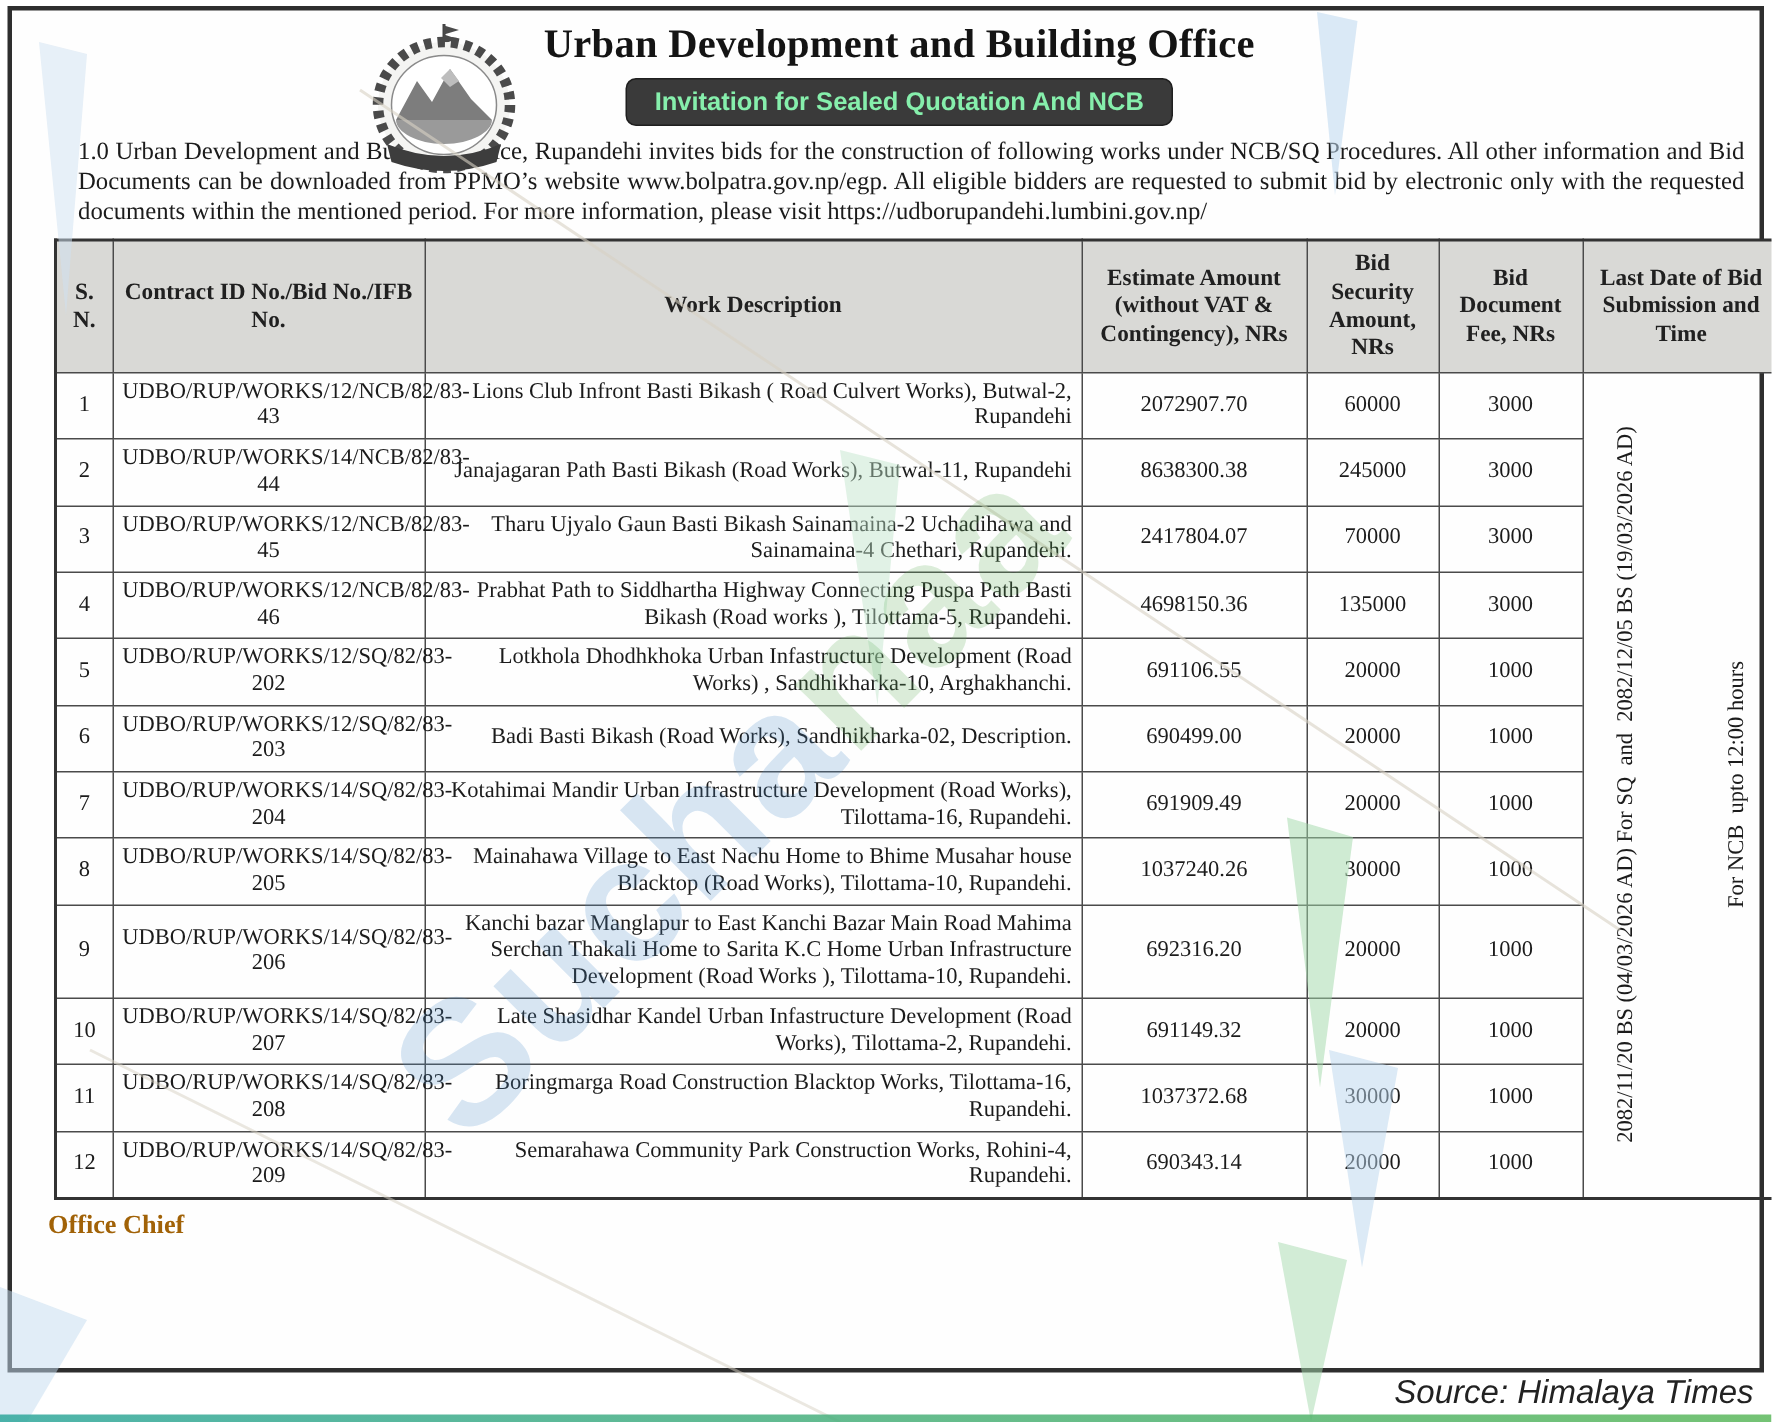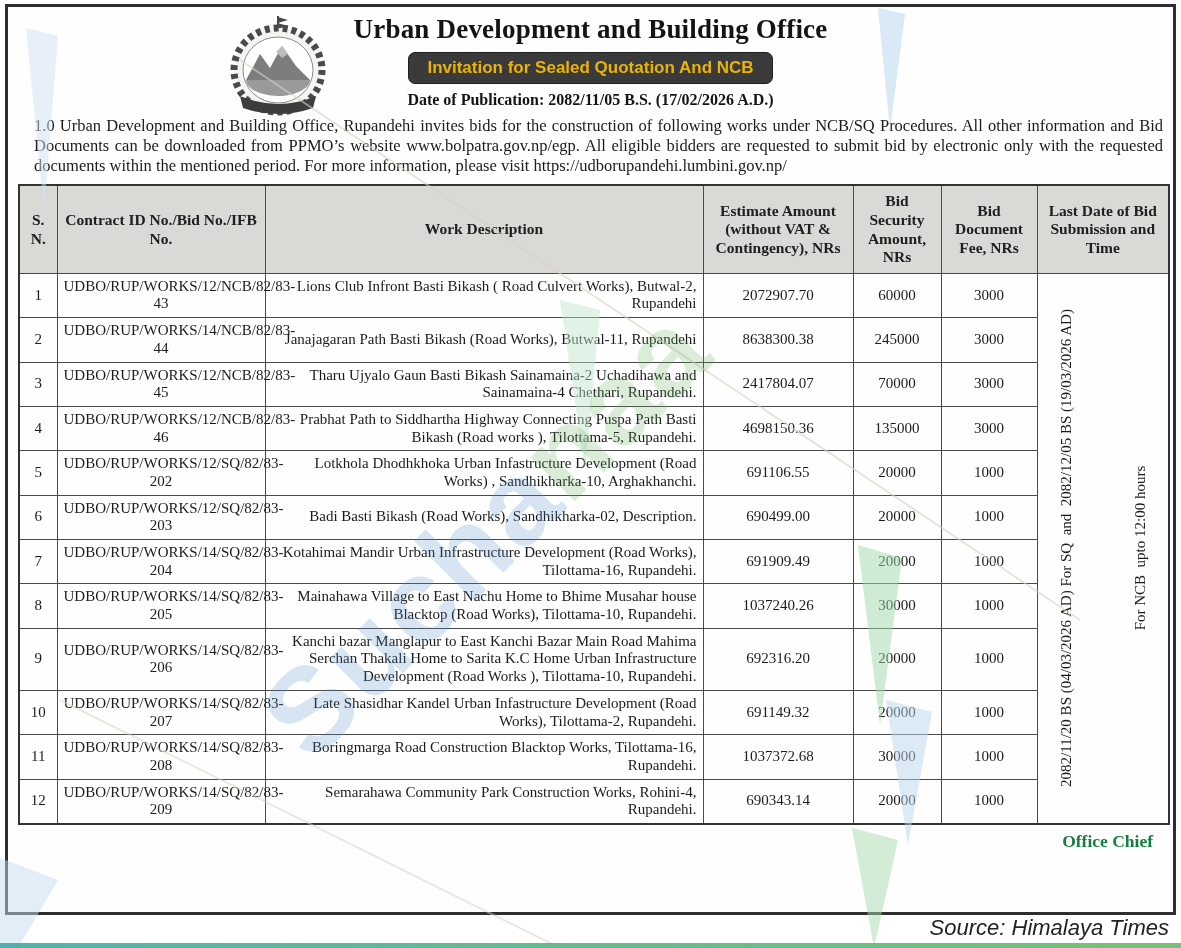--- a/index.html
+++ b/index.html
@@ -4,29 +4,29 @@
 <style>
   html,body{margin:0;padding:0;}
   body{
     width:1181px;height:948px;position:relative;overflow:hidden;
     background:#ffffff;font-family:"Liberation Serif",serif;color:#1d1d1d;
   }
   .page{position:absolute;inset:0;}
   
   .doc{
     position:absolute;top:4px;left:5px;right:5px;bottom:33px;
-    border:3px solid #2e2e2e;background:#fefefe;padding:5px 6px 0 6px;z-index:1;
+    border:3px solid #2e2e2e;background:#fefefe;padding:5px 6px 0 24px;z-index:1;
   }
   
   .doc-header{position:relative;text-align:center;padding-top:2px;}
   .emblem{position:absolute;left:212px;top:2px;width:104px;height:106px;}
   .title{font-size:27px;font-weight:bold;margin:0;letter-spacing:.2px;color:#141414;}
   .subtitle{font-size:17px;font-weight:bold;margin-top:1px;color:#1a1a1a;}
   .badge{
-    display:inline-block;margin-top:7px;background:#3a3a3a;color:#eab308;
+    display:inline-block;margin-top:7px;background:#3a3a3a;color:#86efac;
     font-family:"Liberation Sans",sans-serif;font-weight:bold;font-size:17px;
     padding:5px 18px;border-radius:7px;border:1px solid #1f1f1f;
   }
   .pubdate{font-size:16px;font-weight:bold;margin-top:7px;color:#141414;}
   
   .intro{
     margin:7px 4px 8px 20px;text-align:justify;font-size:16.5px;line-height:1.22;color:#1b1b1b;
   }
   
   table.bids{
@@ -43,21 +43,21 @@
   td.desc{text-align:right;}
   col.c-sn{width:38px;}col.c-cid{width:208px;}col.c-desc{width:438px;}
   col.c-est{width:150px;}col.c-sec{width:88px;}col.c-fee{width:96px;}col.c-last{width:132px;}
   td.lastdate{position:relative;padding:0;}
   .rot{
     position:absolute;left:50%;top:50%;width:648px;
     transform:translate(-50%,-50%) rotate(-90deg);
     text-align:center;font-size:15px;line-height:1.65;color:#1b1b1b;white-space:pre;
   }
   .office-chief{
-    text-align:right;font-weight:bold;font-size:17.5px;padding:6px 14px 0 0;color:#15803d;
+    font-weight:bold;font-size:17.5px;padding:6px 14px 0 0;color:#a16207;
   }
   
   .source{
     position:absolute;right:12px;bottom:7px;z-index:1;
     font-family:"Liberation Sans",sans-serif;font-style:italic;font-size:22px;color:#222222;
   }
   .bottom-strip{
     position:absolute;left:0;right:0;bottom:0;height:5px;z-index:3;
     background:linear-gradient(90deg,#2fa79c,#49b07a,#5cb85c);opacity:.85;
   }
@@ -100,21 +100,20 @@
         <path d="M52,3 l10,3 -10,3 z M52,9 l9,3 -9,3 z" fill="#4a4a4a"></path>
         <ellipse cx="52" cy="56" rx="44" ry="42" fill="#f4f4f2" stroke="#4a4a4a" stroke-width="7" stroke-dasharray="5 4"></ellipse>
         <ellipse cx="52" cy="56" rx="35" ry="33" fill="#ffffff" stroke="#8a8a8a" stroke-width="1"></ellipse>
         <path d="M20,66 L34,40 L44,54 L56,32 L70,52 L84,66 Z" fill="#7d7d7d"></path>
         <path d="M50,38 L56,32 L62,40 L56,44 Z" fill="#bdbdbd"></path>
         <path d="M20,66 h64 c0,8 -14,16 -32,16 s-32,-8 -32,-16 z" fill="#9a9a9a"></path>
         <path d="M14,82 q38,16 76,0 l-3,12 q-35,12 -70,0 z" fill="#3d3d3d"></path>
       </svg>
       <h1 class="title">Urban Development and Building Office</h1>
       <div><span class="badge">Invitation for Sealed Quotation And NCB</span></div>
-      <div class="pubdate">Date of Publication: 2082/11/05 B.S. (17/02/2026 A.D.)</div>
     </div>
 
     <p class="intro">1.0 Urban Development and Building Office, Rupandehi invites bids for the construction of following works under NCB/SQ Procedures. All other information and Bid Documents can be downloaded from PPMO’s website www.bolpatra.gov.np/egp. All eligible bidders are requested to submit bid by electronic only with the requested documents within the mentioned  period. For more information, please visit https://udborupandehi.lumbini.gov.np/</p>
 
     <table class="bids">
       <colgroup>
         <col class="c-sn">
           <col class="c-cid">
           <col class="c-desc">
           <col class="c-est">

